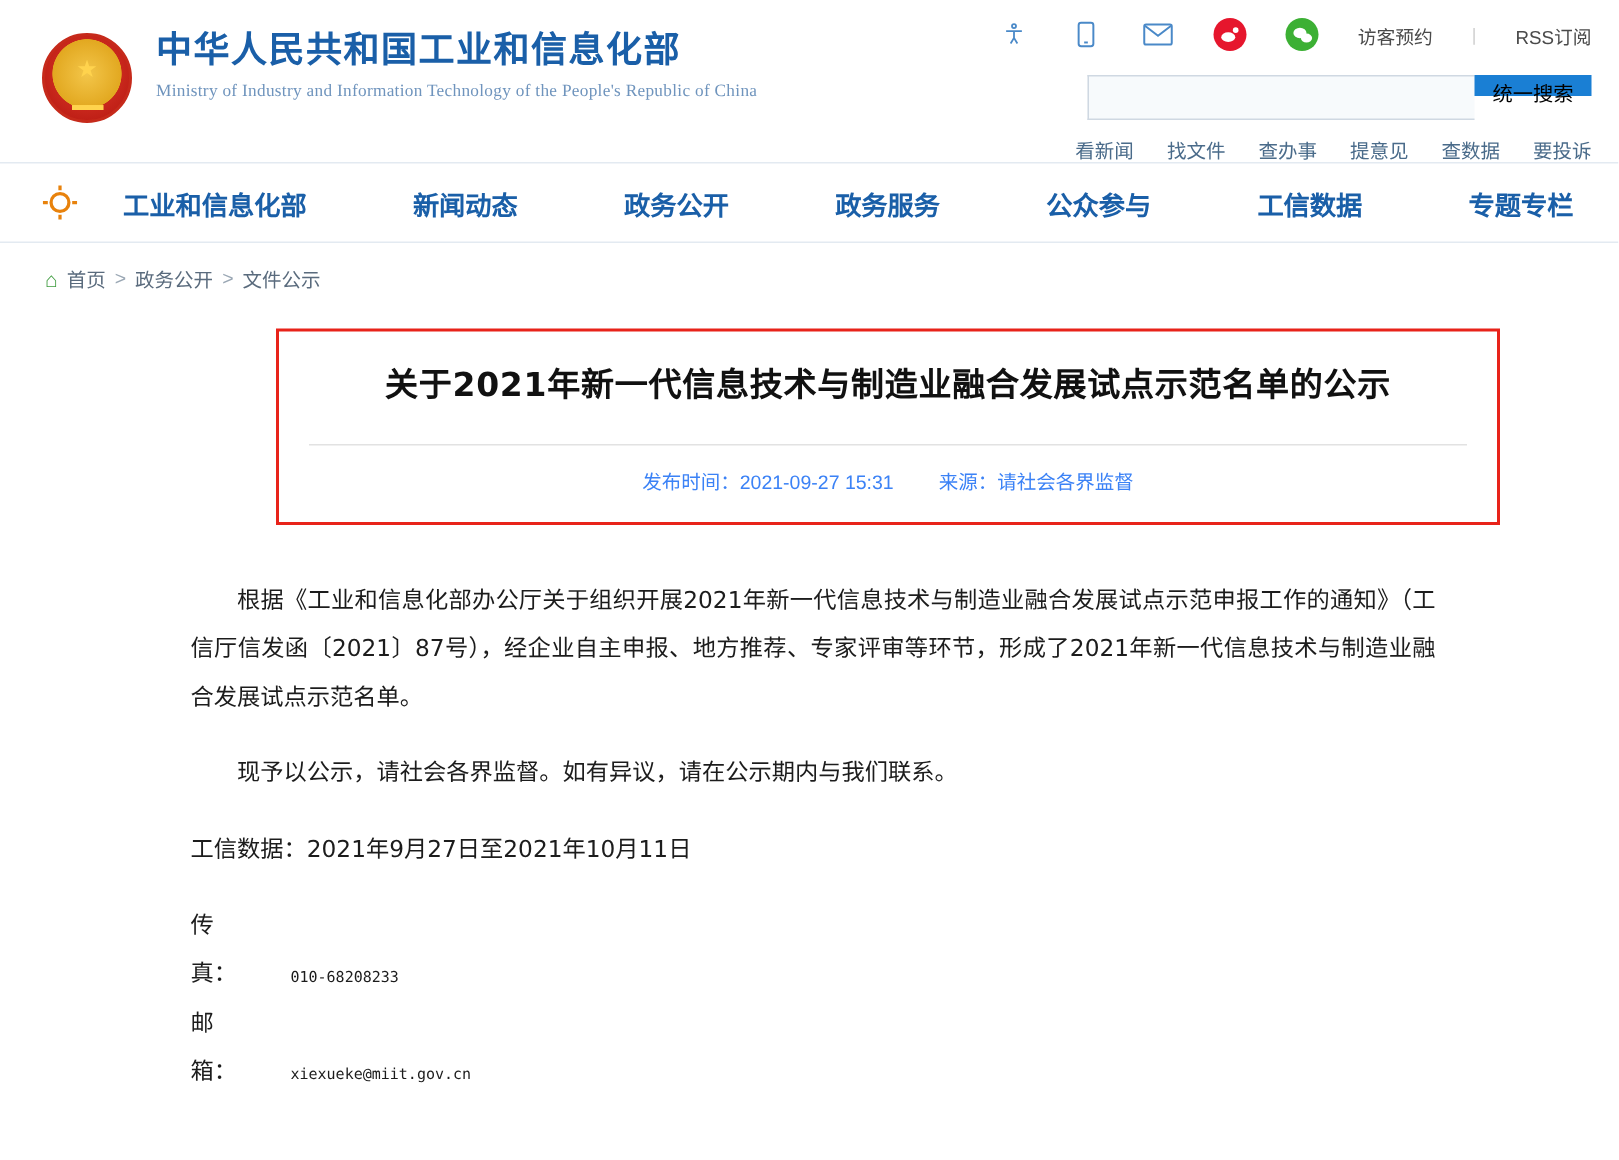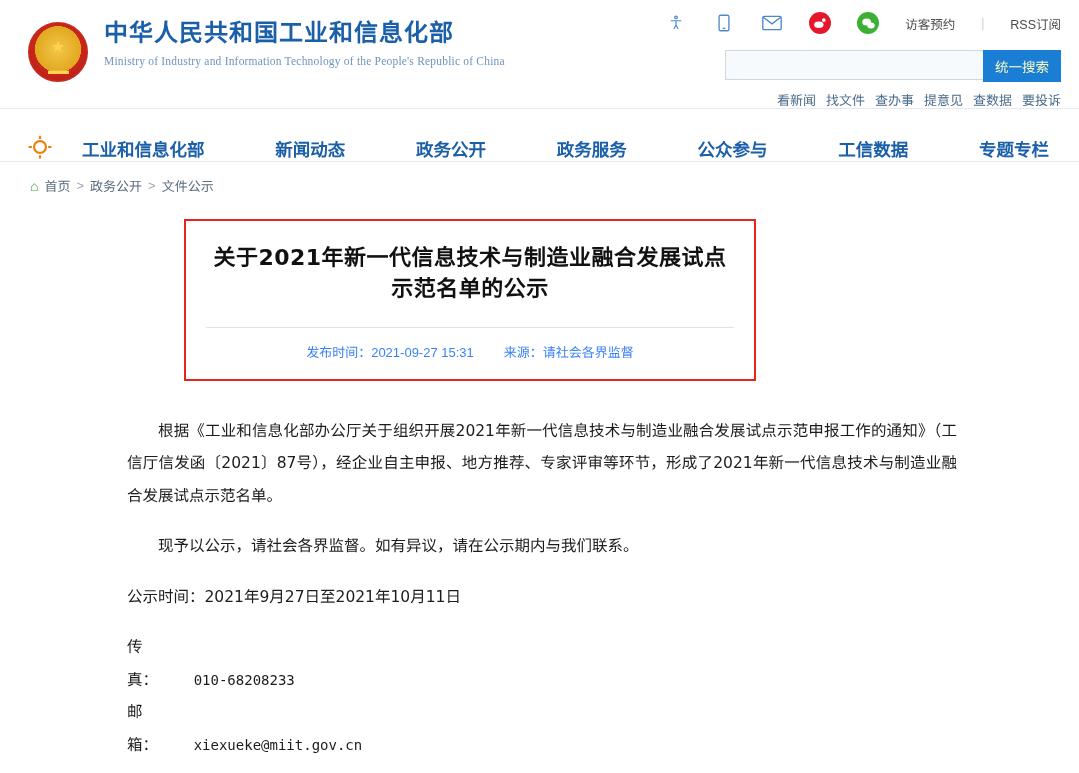--- a/index.html
+++ b/index.html
@@ -86,40 +86,40 @@
     display: flex; align-items: stretch;
   }
   .search-input {
     width: 258px; height: 30px;
     border: 1px solid #cfd8e2; border-right: none;
     background: #f7fafc;
     padding: 0 10px; font-size: 13px; color: #333;
     outline: none;
   }
   .search-btn {
-    width: 78px; height: 32px;
-    background: #1a7fd4; color: #fef9c3; border: none;
+    width: 78px; height: 14px;
+    background: #1a7fd4; color: #000000; border: none;
     font-size: 13.5px; cursor: pointer;
     font-family: "Liberation Sans", sans-serif;
   }
   .quick-links {
     position: absolute; right: 18px; top: 90px;
-    display: flex; gap: 10px;
+    display: flex; gap: 22px;
     font-size: 13px; color: #4a6b8a;
   }
   .quick-links a { color: #4a6b8a; text-decoration: none; }
 
   
   .nav {
     position: relative;
     height: 54px;
     border-top: 1px solid #e3eaf1;
     border-bottom: 1px solid #e3eaf1;
     display: flex;
-    align-items: flex-end;
+    align-items: center;
     padding-left: 26px;
   }
   .nav-logo {
     width: 28px; height: 28px; margin-right: 28px;
     color: #e8820c; font-size: 20px;
     display:flex; align-items:center; justify-content:center;
   }
   .nav-items {
     display: flex; flex: 1; justify-content: space-between;
     padding-right: 30px;
@@ -139,21 +139,21 @@
   .home-icon { color: #3f9c3f; font-size: 14px; }
   .breadcrumb a { color: #5a6b7d; text-decoration: none; }
   .crumb-sep { color: #9aa7b4; }
 
   
   .article { padding: 14px 96px 0 96px; position: relative; }
   .title-box {
     border: 2px solid #e8231a;
     padding: 22px 20px 14px 20px;
     margin: 10px 0 0 90px;
-    width: 572px;
+    width: 816px;
     position: relative;
     left: -2px;
   }
   .doc-title {
     text-align: center;
     font-size: 22px;
     font-weight: 700;
     color: #111;
     font-family: "DejaVu Sans", "Liberation Sans", sans-serif;
     letter-spacing: .5px;
@@ -174,21 +174,21 @@
   .body-text {
     margin: 34px 0 0 31px;
     width: 830px;
     font-size: 15.5px;
     line-height: 2.1;
     color: #1c1c1c;
     font-family: "DejaVu Sans", "Liberation Serif", serif;
   }
   .para { margin: 0 0 18px 0; text-align: justify; }
   .para.indent { text-indent: 2em; }
-  .mono { font-family: "DejaVu Sans Mono", monospace; font-size: 14px; }
+  .mono { font-family: "DejaVu Sans Mono", monospace; font-size: 10px; }
   .kv-line { display: block; }
   .kv-key { display: inline-block; width: 4.3em; }
 </style>
 </head>
 <body>
 
 <div class="page">
 
   <div class="util-bar">
     <span class="util-icon">
@@ -286,21 +286,21 @@
       <div class="meta-divider"></div>
       <div class="doc-meta">
         <span>发布时间：2021-09-27 15:31</span>
         <span>来源：请社会各界监督</span>
       </div>
     </div>
 
     <div class="body-text">
       <p class="para indent">根据《工业和信息化部办公厅关于组织开展2021年新一代信息技术与制造业融合发展试点示范申报工作的通知》（工信厅信发函〔2021〕87号），经企业自主申报、地方推荐、专家评审等环节，形成了2021年新一代信息技术与制造业融合发展试点示范名单。</p>
       <p class="para indent">现予以公示，请社会各界监督。如有异议，请在公示期内与我们联系。</p>
-      <p class="para">公示时间：2021年9月27日至2021年10月11日</p>
+      <p class="para">工信数据：2021年9月27日至2021年10月11日</p>
       <p class="para" style="margin-bottom:0;">
         <span class="kv-line"><span class="kv-key">传　　真：</span><span class="mono">010-68208233</span></span>
       </p>
       <p class="para">
         <span class="kv-line"><span class="kv-key">邮　　箱：</span><span class="mono">xiexueke@miit.gov.cn</span></span>
       </p>
 
     </div>
 
   </div>

